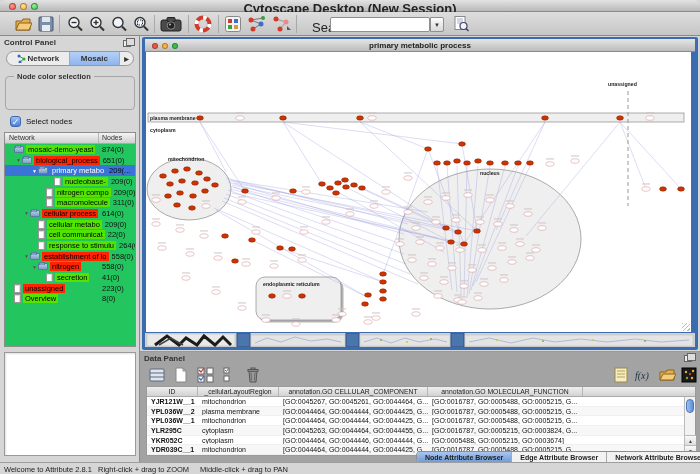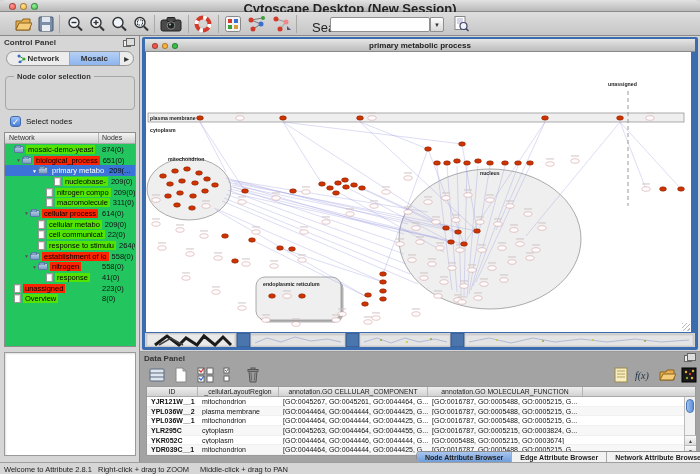--- a/index.html
+++ b/index.html
@@ -321,21 +321,21 @@
             <span class="arr">▼</span>
             <span class="tic folder"></span>
             <span class="tlabel red">nitrogen</span>
             <span class="flexsp"></span>
             <span class="tnodes">558(0)</span>
           </div>
           <div class="trow">
             <span class="ind" style="width: 34px;"></span>
             <span class="arr"></span>
             <span class="tic file"></span>
-            <span class="tlabel green">response</span>
+            <span class="tlabel green">secretion</span>
             <span class="flexsp"></span>
             <span class="tnodes">41(0)</span>
           </div>
           <div class="trow">
             <span class="ind" style="width: 2px;"></span>
             <span class="arr"></span>
             <span class="tic file"></span>
             <span class="tlabel red">unassigned</span>
             <span class="flexsp"></span>
             <span class="tnodes">223(0)</span>

